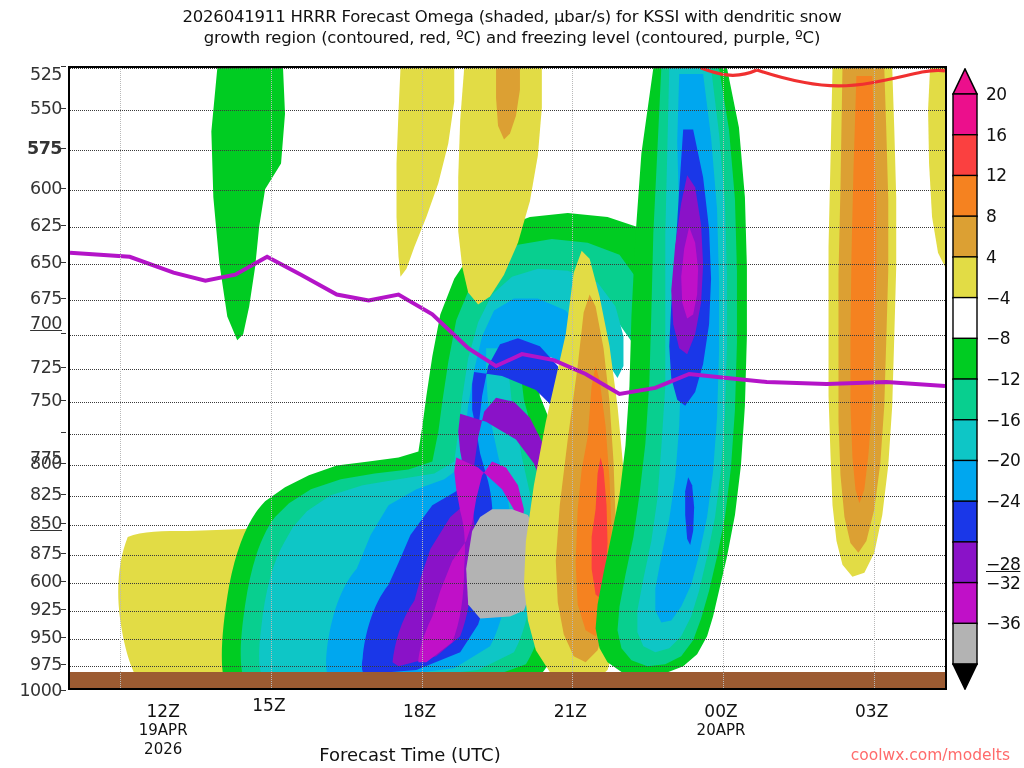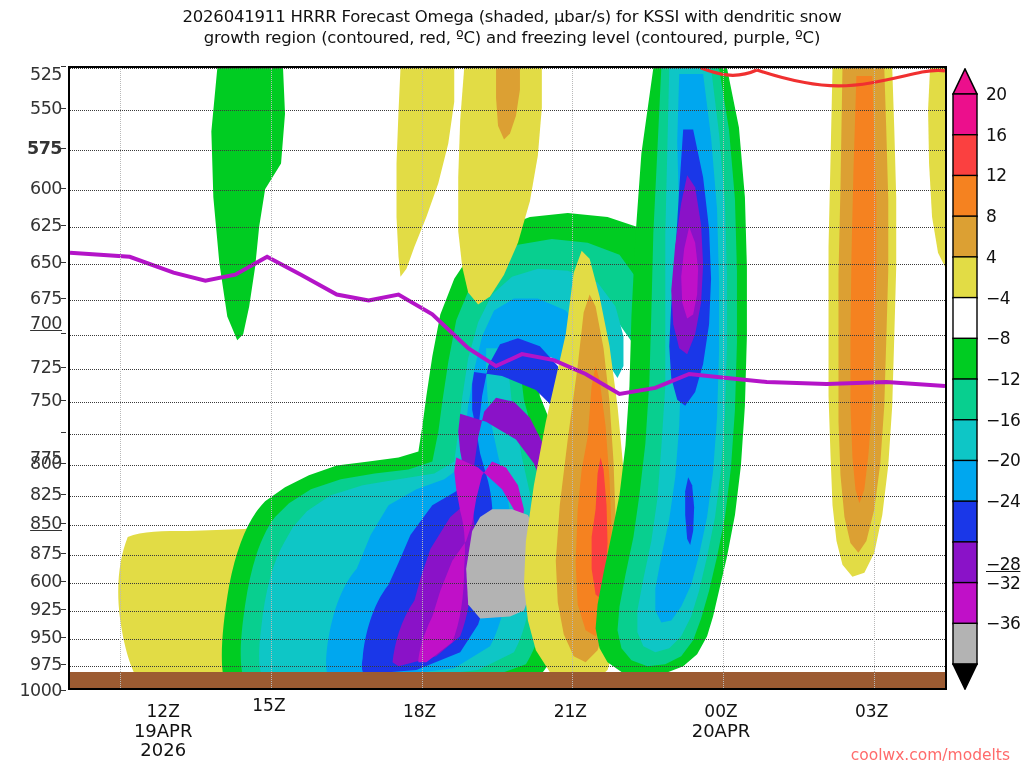--- a/index.html
+++ b/index.html
@@ -26,21 +26,21 @@
   #terrain svg{display:block;width:100%;height:100%;}
   .ytickwrap{position:absolute;left:0;top:66px;width:66px;height:624px;}
   .ytick{position:absolute;right:4px;transform:translateY(-50%);
          font-size:17.5px;color:#333;white-space:nowrap;letter-spacing:-0.5px;}
   .ytickmark{position:absolute;right:0;width:5px;height:0;border-top:1.5px solid #333;}
 
   
   .xtickwrap{position:absolute;left:68px;top:692px;width:879px;height:76px;}
   .xt{position:absolute;transform:translateX(-50%);text-align:center;
       font-size:17px;color:#111;line-height:19px;white-space:nowrap;}
-  .xt .d{display:block;font-size:18px;}
+  .xt .d{display:block;font-size:15px;}
   .xaxis-title{position:absolute;left:0;top:744px;width:820px;text-align:center;
                font-size:18px;color:#111;}
   .watermark{position:absolute;right:14px;top:746px;font-size:15.5px;color:#ff6b6b;}
 
   
   #cbar{position:absolute;left:952px;top:68px;width:26px;height:622px;}
   #cbar svg{display:block;}
   .cblab{position:absolute;left:986px;transform:translateY(-50%);
          font-size:17px;color:#111;letter-spacing:-0.5px;}
 </style>
@@ -281,20 +281,21 @@
     </div>
 
   <div class="xtickwrap">
       <div class="xt" style="left: 50.2px; top: 10px; margin-left: 45px;"><span>12Z</span><span class="d">19APR</span><span class="d">2026</span></div>
       <div class="xt" style="left: 200.9px; top: 4px;"><span>15Z</span></div>
       <div class="xt" style="left: 351.6px; top: 10px;"><span>18Z</span></div>
       <div class="xt" style="left: 502.3px; top: 10px;"><span>21Z</span></div>
       <div class="xt" style="left: 653px; top: 10px;"><span>00Z</span><span class="d">20APR</span></div>
       <div class="xt" style="left: 803.7px; top: 10px;"><span>03Z</span></div>
     </div>
+  <div class="xaxis-title">Forecast Time (UTC)</div>
   <div class="watermark">coolwx.com/modelts</div>
 
   <div id="cbar">
       <svg width="26" height="622">
         <path d="M1,26 L13,1 L25,26 Z" fill="#ec0f8c" stroke="#000" stroke-width="1.6"></path>
         <rect x="1" y="26" width="24" height="41.114285714285714" fill="#ec0f8c" stroke="#000" stroke-width="1.4"></rect>
         <rect x="1" y="66.71428571428572" width="24" height="41.114285714285714" fill="#fb4040" stroke="#000" stroke-width="1.4"></rect>
         <rect x="1" y="107.42857142857143" width="24" height="41.114285714285714" fill="#f58220" stroke="#000" stroke-width="1.4"></rect>
         <rect x="1" y="148.14285714285714" width="24" height="41.114285714285714" fill="#dca033" stroke="#000" stroke-width="1.4"></rect>
         <rect x="1" y="188.85714285714286" width="24" height="41.114285714285714" fill="#e2dc45" stroke="#000" stroke-width="1.4"></rect>

